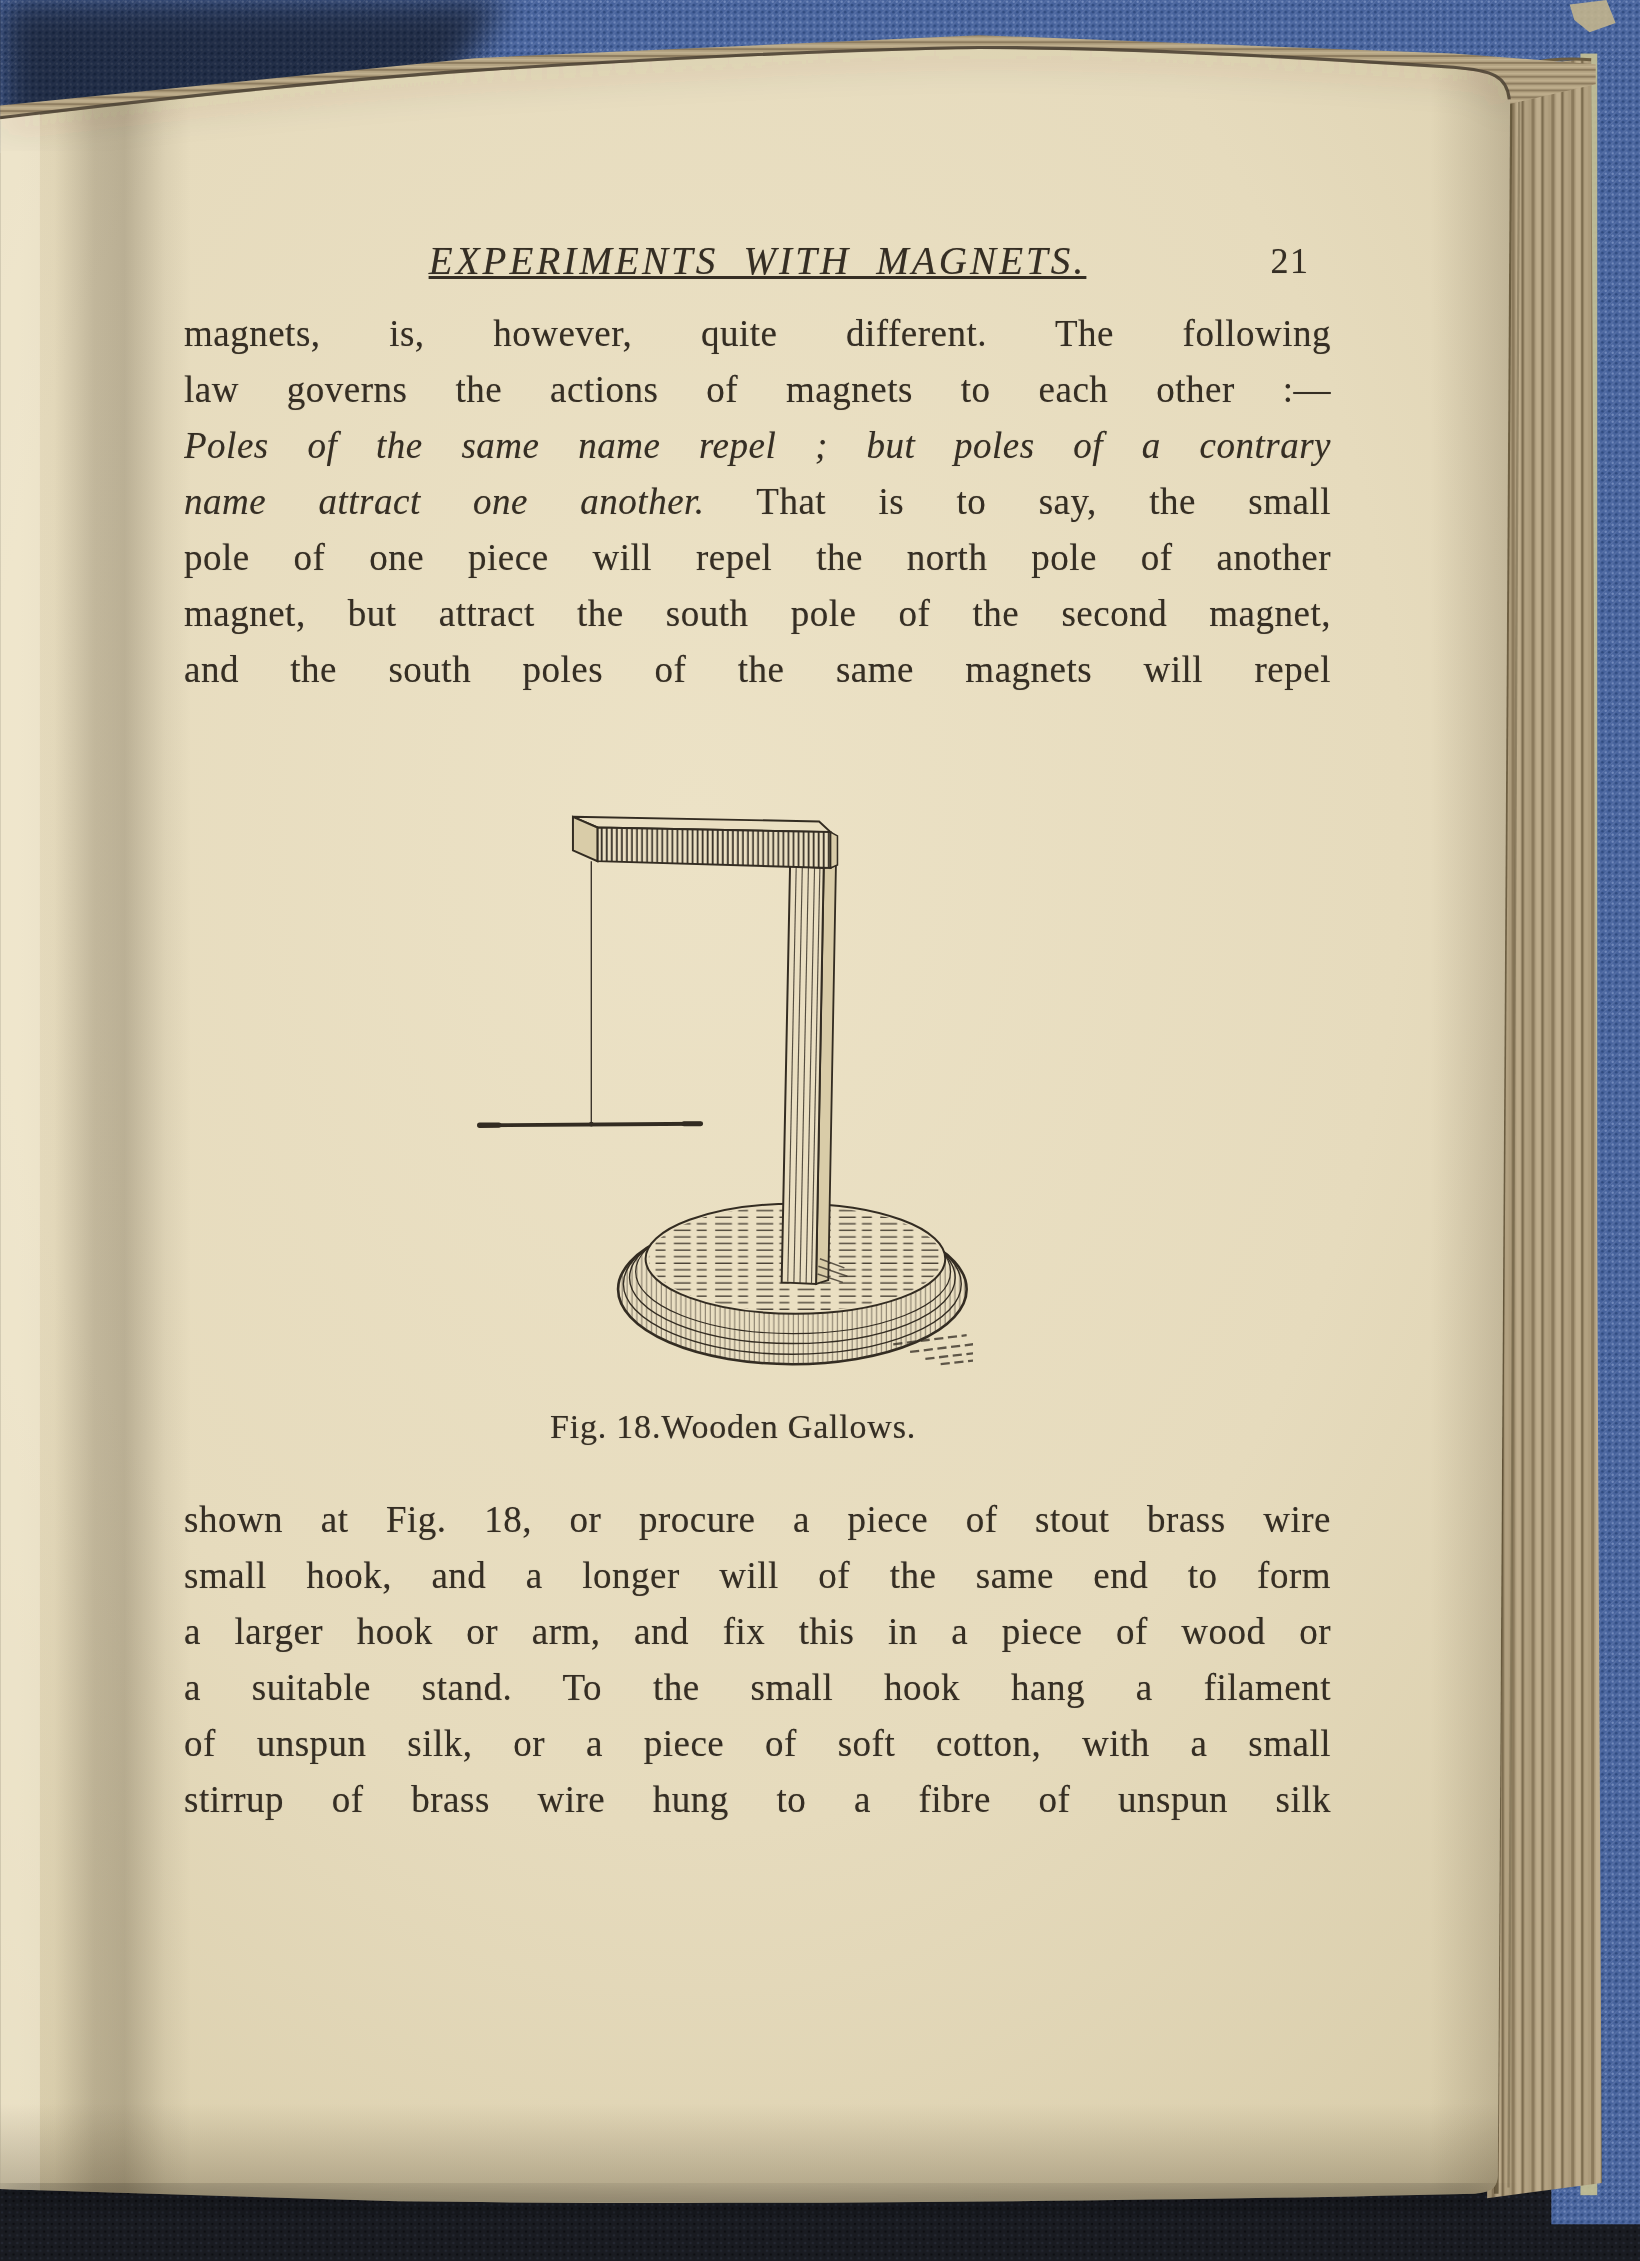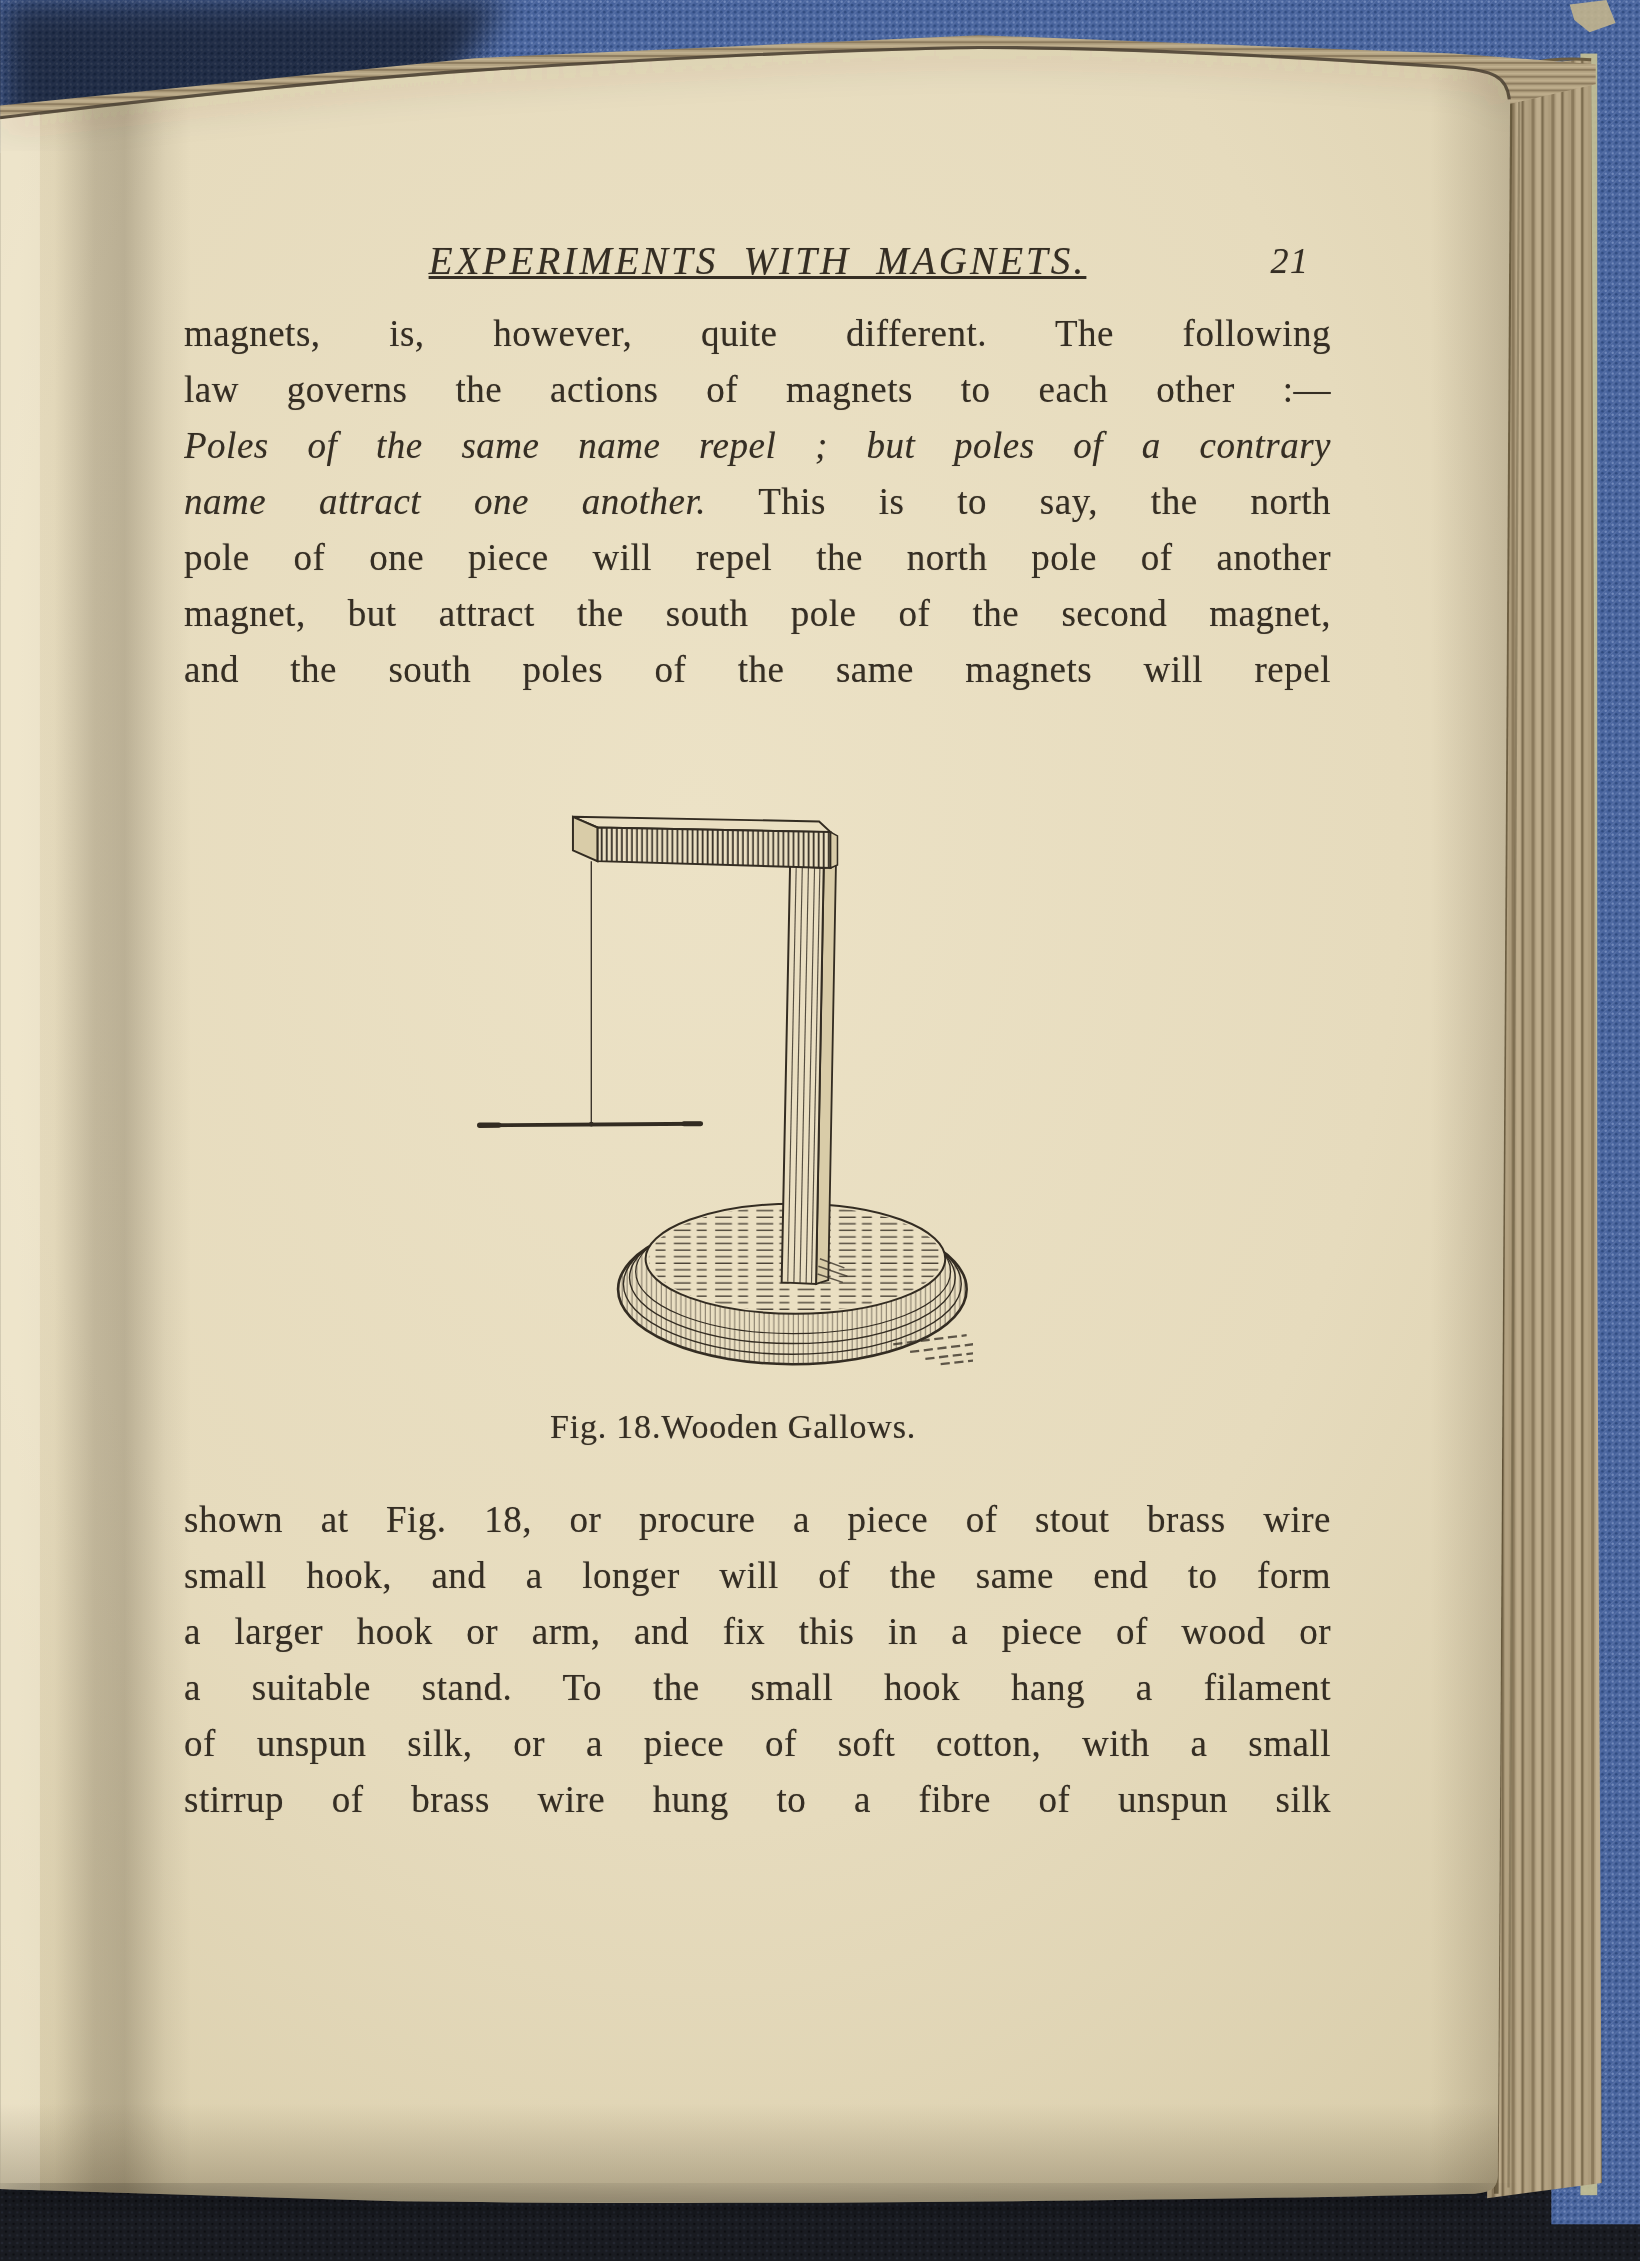--- a/index.html
+++ b/index.html
@@ -17,21 +17,21 @@
     text-shadow:0 0 0.8px rgba(53,46,36,0.45);
   }
   .running-head{position:absolute;top:231px;left:0;width:100%;height:61px;}
   .head-title{
     display:block;text-align:center;
     font-style:italic;font-size:39px;line-height:60px;
     letter-spacing:3.1px;word-spacing:12.2px;text-decoration:underline;
   }
   .page-number{
     position:absolute;right:21.4px;top:0;
-    font-size:36px;line-height:60px;letter-spacing:1.5px;font-style:italic;
+    font-size:36px;line-height:60px;letter-spacing:1.5px;
   }
   .para{position:absolute;left:0;width:100%;}
   .para-1{top:306px;}
   .para-2{top:1492px;}
   .line{
     font-size:37px;height:56px;line-height:56px;
     text-align:justify;text-align-last:justify;
     letter-spacing:0.5px;word-spacing:2.3px;
     overflow:hidden;white-space:nowrap;
   }
@@ -223,21 +223,21 @@
 
     <div class="running-head">
       <span class="head-title">EXPERIMENTS WITH MAGNETS.</span>
       <span class="page-number">21</span>
     </div>
 
     <div class="para para-1">
         <div class="line"><span>magnets, is, however, quite different.  The following</span></div>
         <div class="line"><span>law governs the actions of magnets to each other :—</span></div>
         <div class="line"><span class="it">Poles of the same name repel ; but poles of a contrary</span></div>
-        <div class="line"><span class="it">name attract one another.</span><span>  This is to say, the north</span></div>
+        <div class="line"><span class="it">name attract one another.</span><span>  That is to say, the small</span></div>
         <div class="line"><span>pole of one piece will repel the north pole of another</span></div>
         <div class="line"><span>magnet, but attract the south pole of the second magnet,</span></div>
         <div class="line"><span>and the south poles of the same magnets will repel</span></div>
       </div>
 
     <div class="fig-caption">
       <span>Fig. 18.</span><span class="cap-title">Wooden Gallows.</span>
     </div>
 
     <div class="para para-2">

